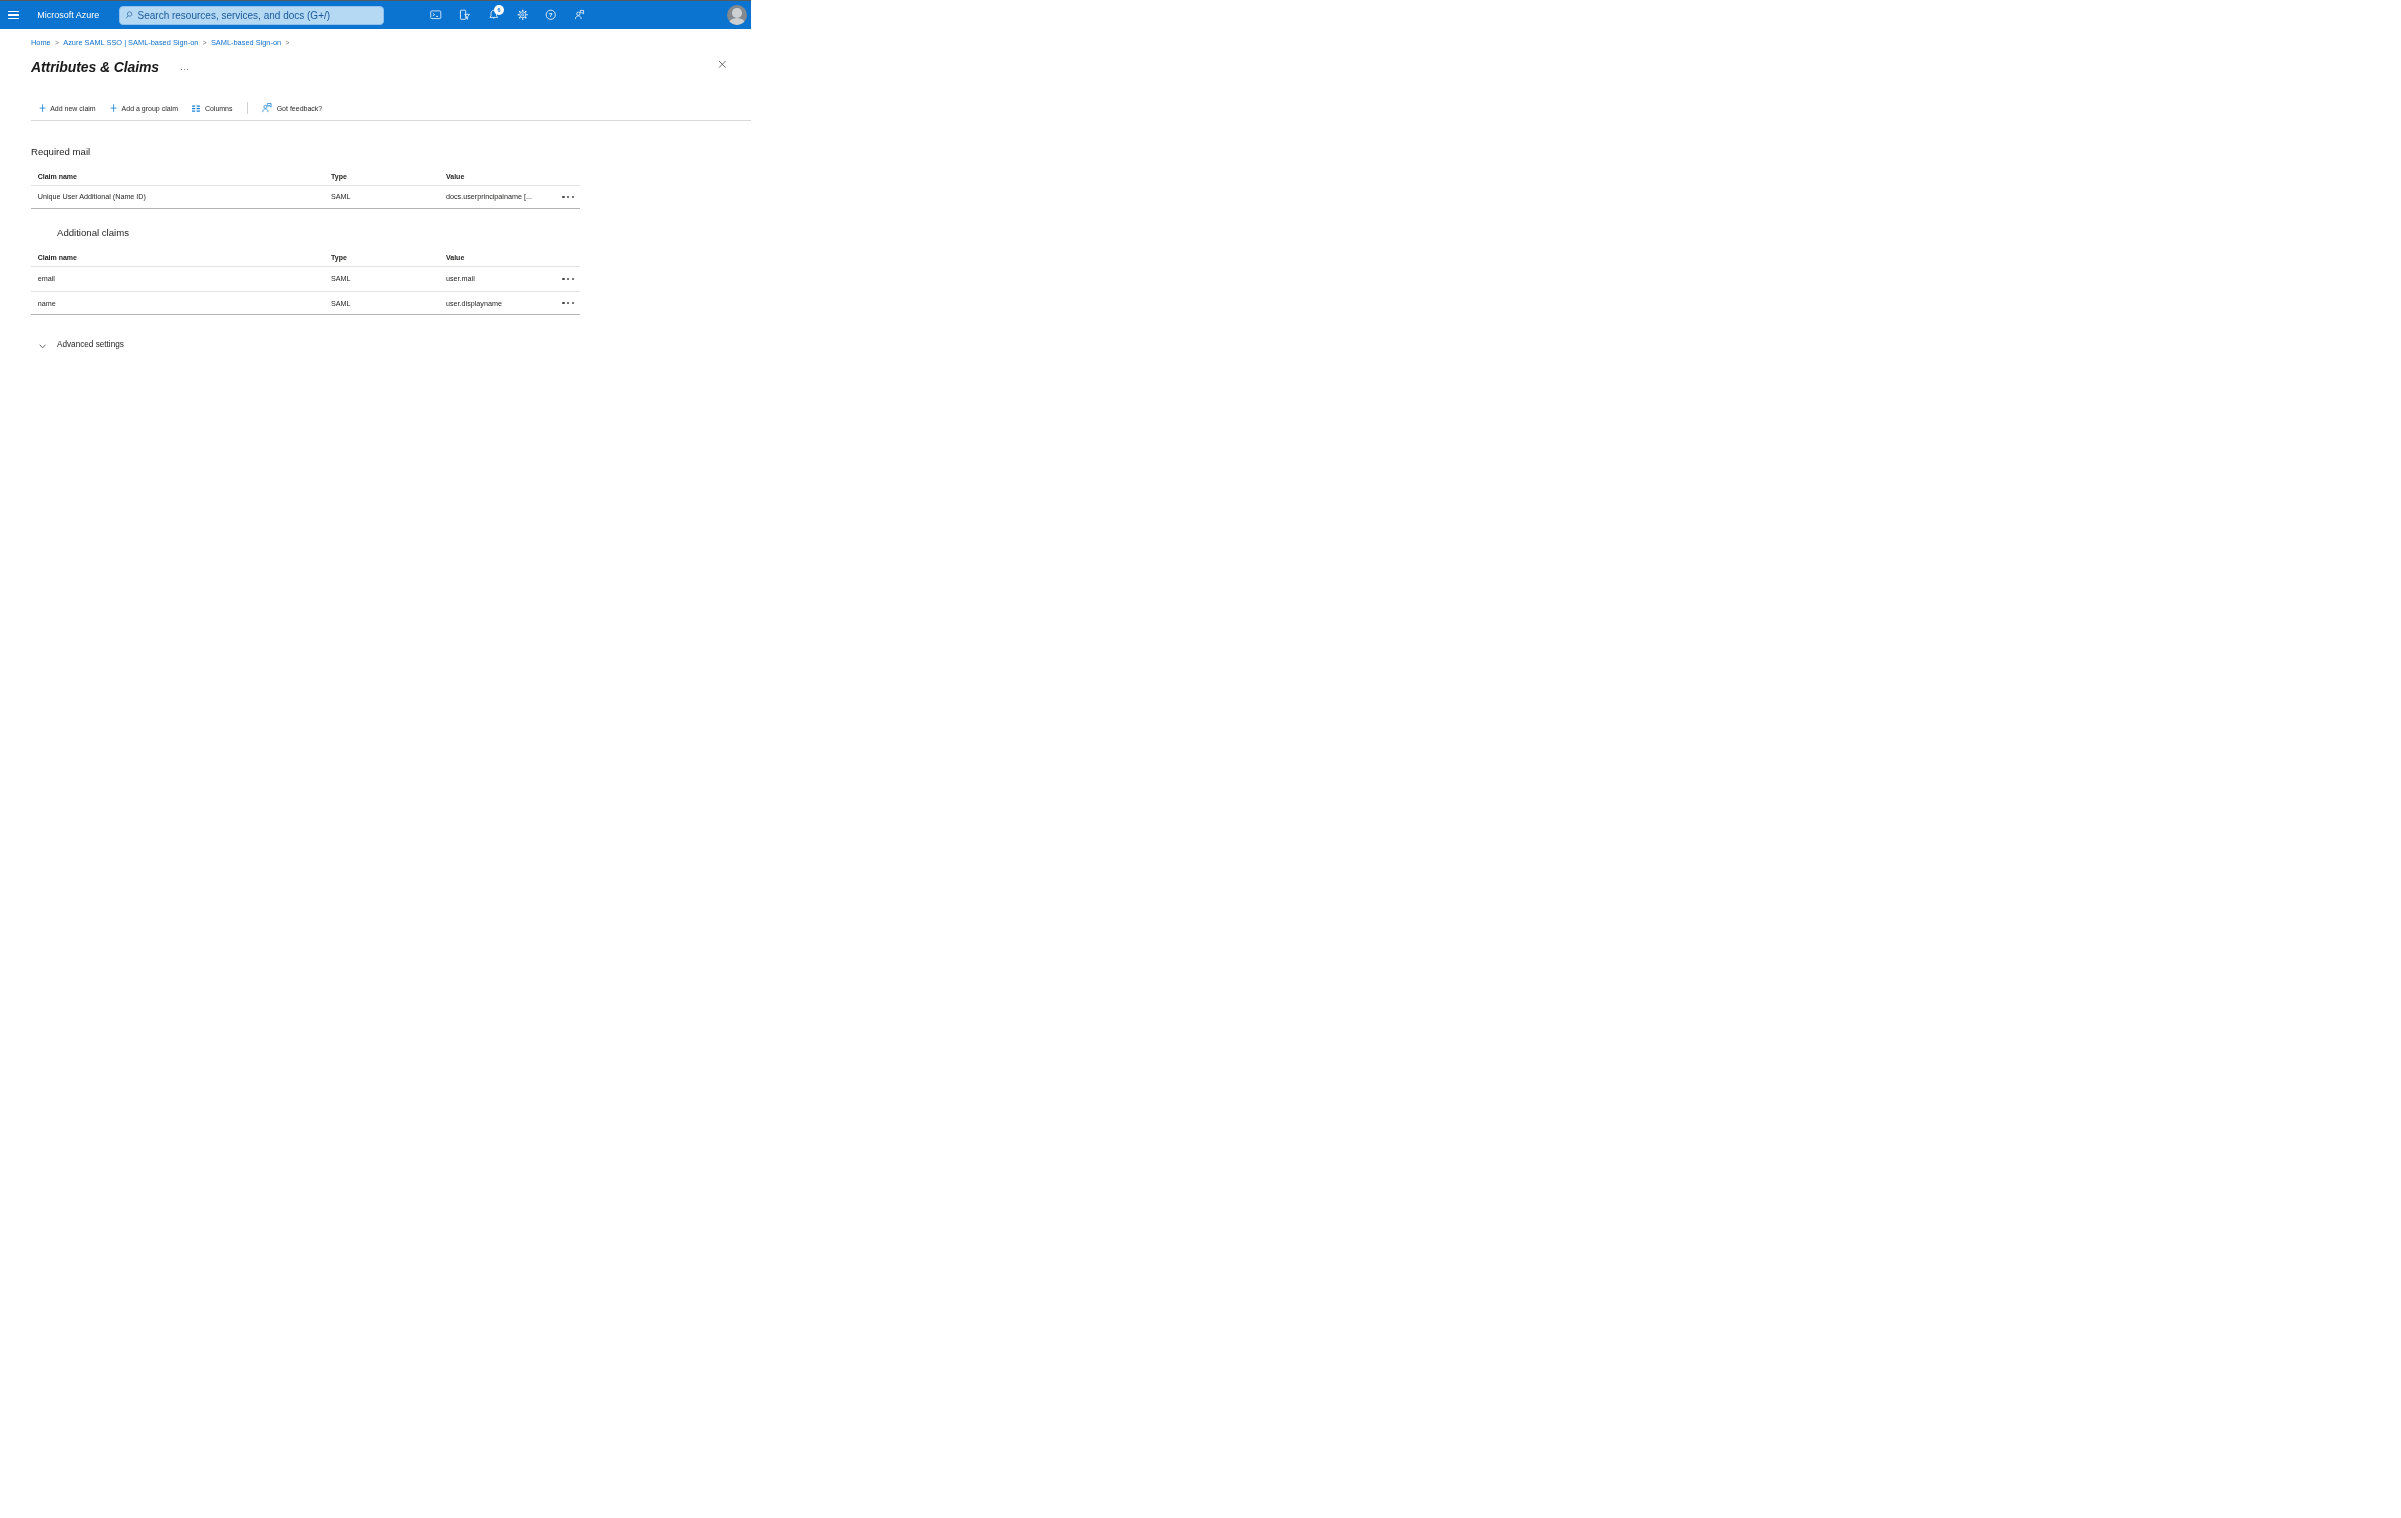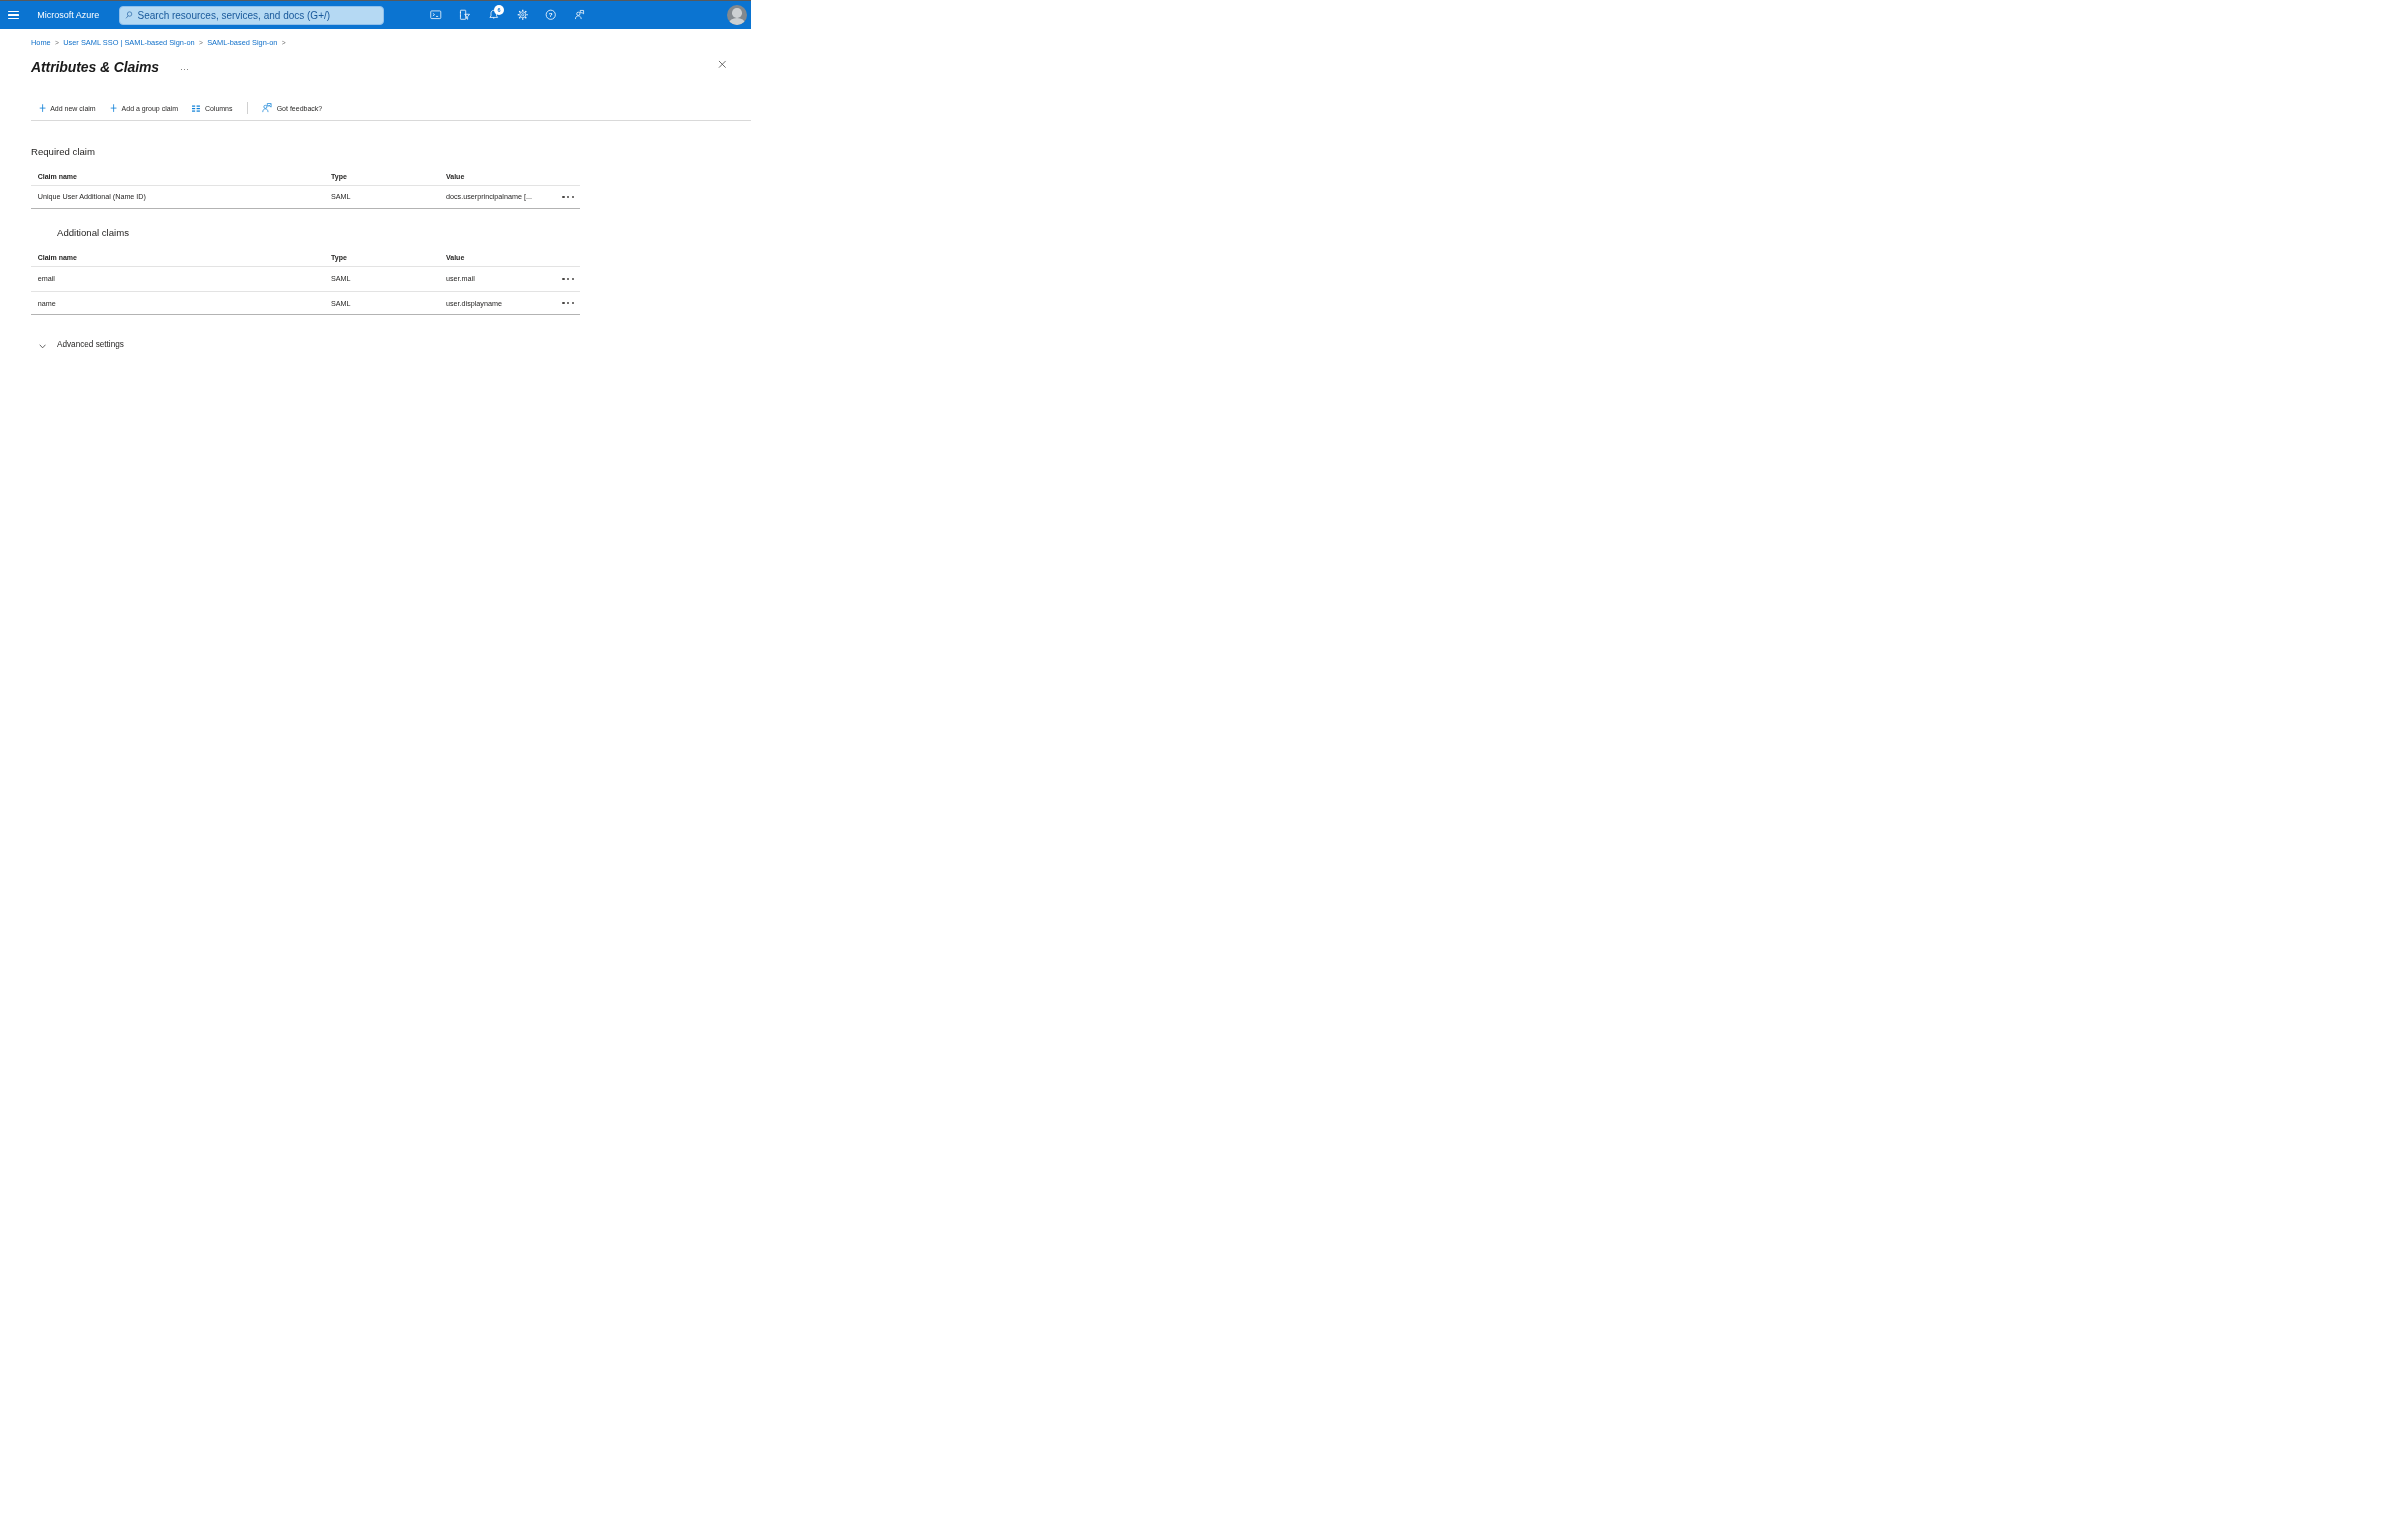--- a/index.html
+++ b/index.html
@@ -155,21 +155,21 @@
     <div class="head"></div>
       <div class="body"></div>
   </div>
 </div>
 
 <div class="content">
 
   <div class="breadcrumb">
     <span class="crumb">Home</span>
     <span class="crumb-sep">&gt;</span>
-    <span class="crumb">User SAML SSO | SAML-based Sign-on</span>
+    <span class="crumb">Azure SAML SSO | SAML-based Sign-on</span>
     <span class="crumb-sep">&gt;</span>
     <span class="crumb">SAML-based Sign-on</span>
     <span class="crumb-sep">&gt;</span>
   </div>
 
   <div class="title-row">
     <div class="page-title">Attributes &amp; Claims</div>
     <div class="title-menu">
         <i></i>
         <i></i>
@@ -217,21 +217,21 @@
         <path d="M11 1 h8 v7.5 l-3.2 -2.3 h-4.8 z"></path>
         <path d="M13.4 4.2 l1.6 1.8 l2.6 -2.8" stroke-width="1.3"></path>
         <circle cx="7" cy="8" r="3.2"></circle>
         <path d="M1.5 19 c0 -4.6 2.6 -6.8 5.5 -6.8 s5.5 2.2 5.5 6.8"></path>
       </svg>
       <span>Got feedback?</span>
     </div>
   </div>
   <div class="toolbar-sep"></div>
 
-  <div class="section-heading h-required">Required claim</div>
+  <div class="section-heading h-required">Required mail</div>
   <div class="claims-table">
     <div class="t-row t-head">
       <div class="cell-first">Claim name</div>
       <div>Type</div>
       <div>Value</div>
       <div></div>
     </div>
     <div class="t-row t-body last row-h48">
       <div class="cell-first">Unique User Additional (Name ID)</div>
       <div>SAML</div>

